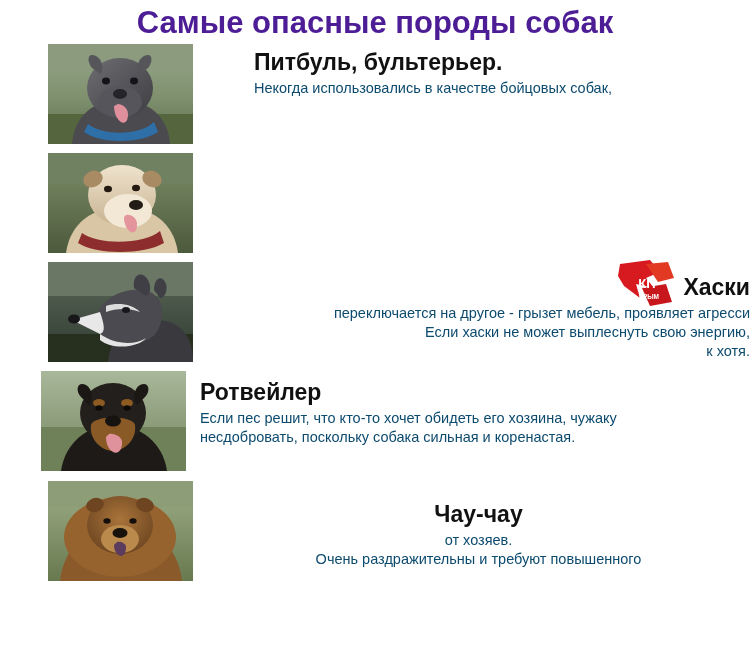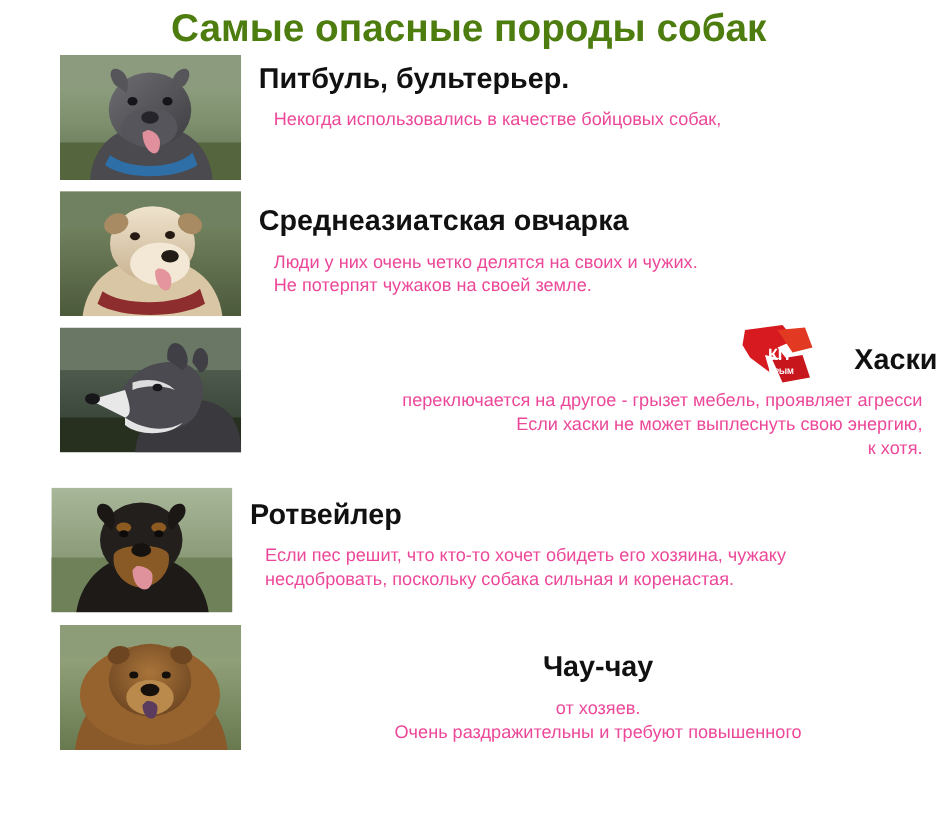--- a/index.html
+++ b/index.html
@@ -18,21 +18,21 @@
     position: relative;
     width: 750px;
     height: 658px;
     background: #ffffff;
   }
   .title {
     text-align: center;
     font-family: "Liberation Sans", sans-serif;
     font-weight: bold;
     font-size: 31px;
-    color: #4d7c0f;
+    color: #4c1d95;
     letter-spacing: 0px;
     padding-top: 6px;
     margin: 0;
     line-height: 34px;
     white-space: nowrap;
   }
   .rows {
     position: relative;
     margin-top: 4px;
   }
@@ -61,44 +61,44 @@
     font-weight: bold;
     font-size: 23px;
     color: #111111;
     line-height: 26px;
     margin: 0 0 4px 0;
     white-space: nowrap;
   }
   .desc {
     font-family: "Liberation Sans", sans-serif;
     font-size: 14.5px;
-    color: #ec4899;
+    color: #0c4a6e;
     line-height: 19px;
-    margin: 12px;
+    margin: 0;
     white-space: nowrap;
   }
   .desc span { display: block; }
 
   
-  .row-0 { margin-top: 2px; }
+  .row-0 { margin-top: 2px; gap: 47px; }
   .row-1 { margin-top: 6px; }
   .row-2 { margin-top: 6px; }
   .row-3 { margin-top: 7px; padding-left: 41px; }
   .row-4 { margin-top: 10px; text-align: center; }
 
   .row-0 .rowtext { padding-top: 5px; }
   .row-1 .rowtext { padding-top: 10px; }
   .row-2 .rowtext { padding-top: 12px; text-align: right; }
   .row-3 .rowtext { padding-top: 8px; }
   .row-4 .rowtext { padding-top: 20px; }
 
   
   .logo {
     position: absolute;
-    right: 96px;
+    right: 72px;
     top: 258px;
     width: 62px;
     height: 58px;
   }
 </style>
 </head>
 <body>
 
 <div class="infographic">
 
@@ -176,27 +176,20 @@
           <ellipse cx="80" cy="58" rx="24" ry="17" fill="#f2e8d5"></ellipse>
           <ellipse cx="88" cy="52" rx="7" ry="5" fill="#221c16"></ellipse>
 
           <ellipse cx="60" cy="36" rx="4" ry="3.2" fill="#241a12"></ellipse>
           <ellipse cx="88" cy="35" rx="4" ry="3.2" fill="#241a12"></ellipse>
 
           <path d="M76 64 C76 80 90 86 89 70 C88 64 82 61 78 62 Z" fill="#e3949c"></path>
 
           <path d="M34 80 C50 92 96 92 112 78 L116 90 C96 102 48 102 30 90 Z" fill="#8e2d2d"></path>
         </svg>
-      </div>
-      <div class="rowtext">
-        <div class="breed">Среднеазиатская овчарка</div>
-        <div class="desc">
-          <span>Люди у них очень четко делятся на своих и чужих.</span>
-          <span>Не потерпят чужаков на своей земле.</span>
-        </div>
       </div>
     </div>
 
     <div class="row row-2">
       <div class="thumb">
         <svg width="145" height="100" viewBox="0 0 145 100">
           <defs>
             <linearGradient id="bg2" x1="0" y1="0" x2="0" y2="1">
               <stop offset="0%" stop-color="#5d6a5a"></stop>
               <stop offset="100%" stop-color="#2f3a30"></stop>

